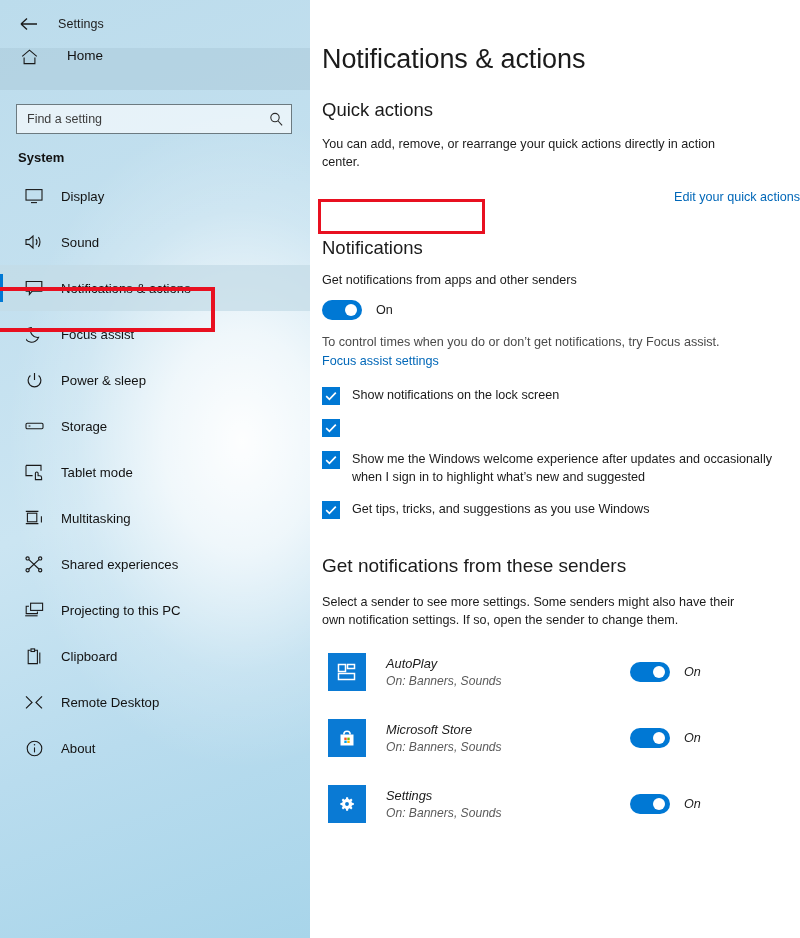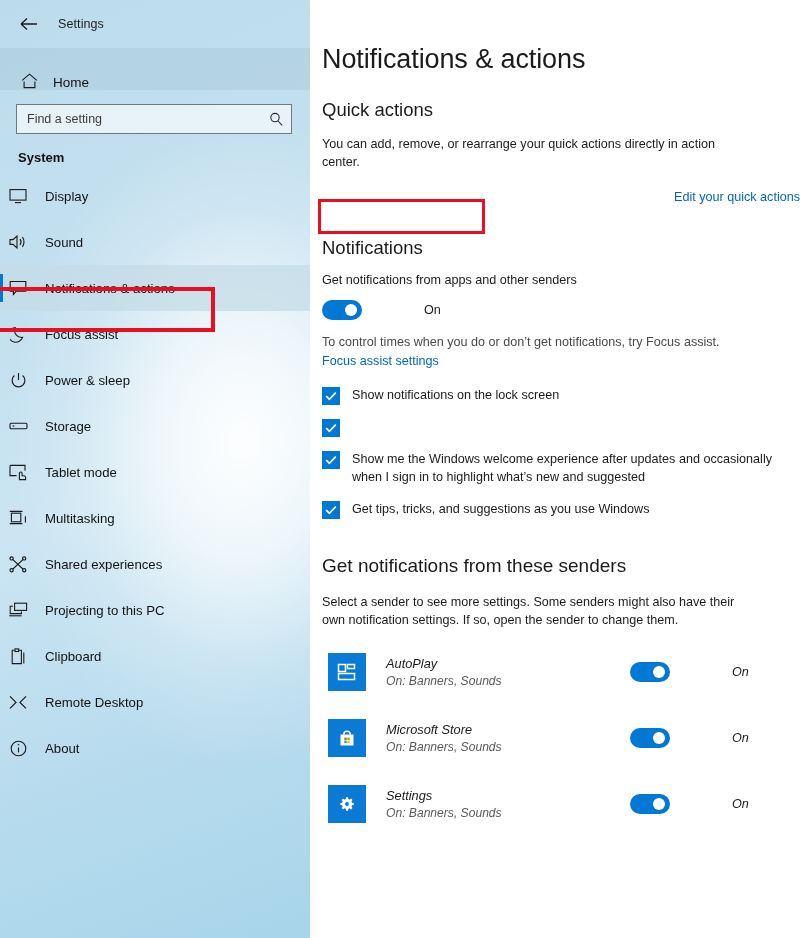--- a/index.html
+++ b/index.html
@@ -46,22 +46,22 @@
   .back-btn svg { display:block; }
   .app-title {
     font-size: 12.5px;
     color: #1c1c1c;
     letter-spacing: .1px;
   }
 
   .home-row {
     height: 42px;
     display: flex;
-    align-items: flex-end;
-    gap: 15px;
+    align-items: flex-start;
+    gap: 29px;
     padding-left: 20px;
     background: rgba(160,190,205,0.32);
   }
   .home-row .ico { width: 18px; height: 18px; color:#1a1a1a; display:flex; align-items:center; justify-content:center;}
   .home-row .lbl { font-size: 13.5px; color: #121212; }
 
   .search-wrap { padding: 14px 18px 0 16px; }
   .search-box {
     position: relative;
     height: 30px;
@@ -92,21 +92,21 @@
     padding: 16px 0 6px 18px;
   }
 
   .nav { padding-top: 2px; }
   .nav-item {
     position: relative;
     height: 46px;
     display: flex;
     align-items: center;
     gap: 17px;
-    padding-left: 8px;
+    padding-left: 24px;
   }
   .nav-item .ico {
     width: 20px; height: 20px;
     display: flex; align-items: center; justify-content: center;
     color: #1a1a1a;
     flex: 0 0 20px;
   }
   .nav-item .lbl {
     font-size: 13.2px;
     color: #121212;
@@ -204,21 +204,21 @@
     flex: 0 0 40px;
   }
   .switch::after {
     content: "";
     position: absolute;
     width: 12px; height: 12px;
     border-radius: 50%;
     background: #ffffff;
     top: 4px; right: 5px;
   }
-  .switch-label { font-size: 12.6px; color: #1b1b1b; margin-left: 48px; }
+  .switch-label { font-size: 12.6px; color: #1b1b1b; }
 
   .cb-list { margin-top: 18px; }
   .cb-row {
     display: flex;
     align-items: flex-start;
     gap: 12px;
     margin-bottom: 14px;
   }
   .cb-row:last-child { margin-bottom: 0; }
   .cb {

